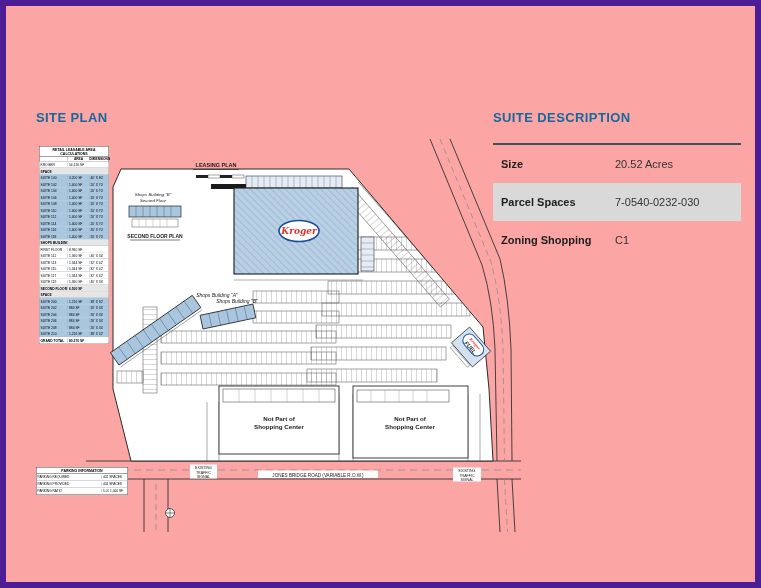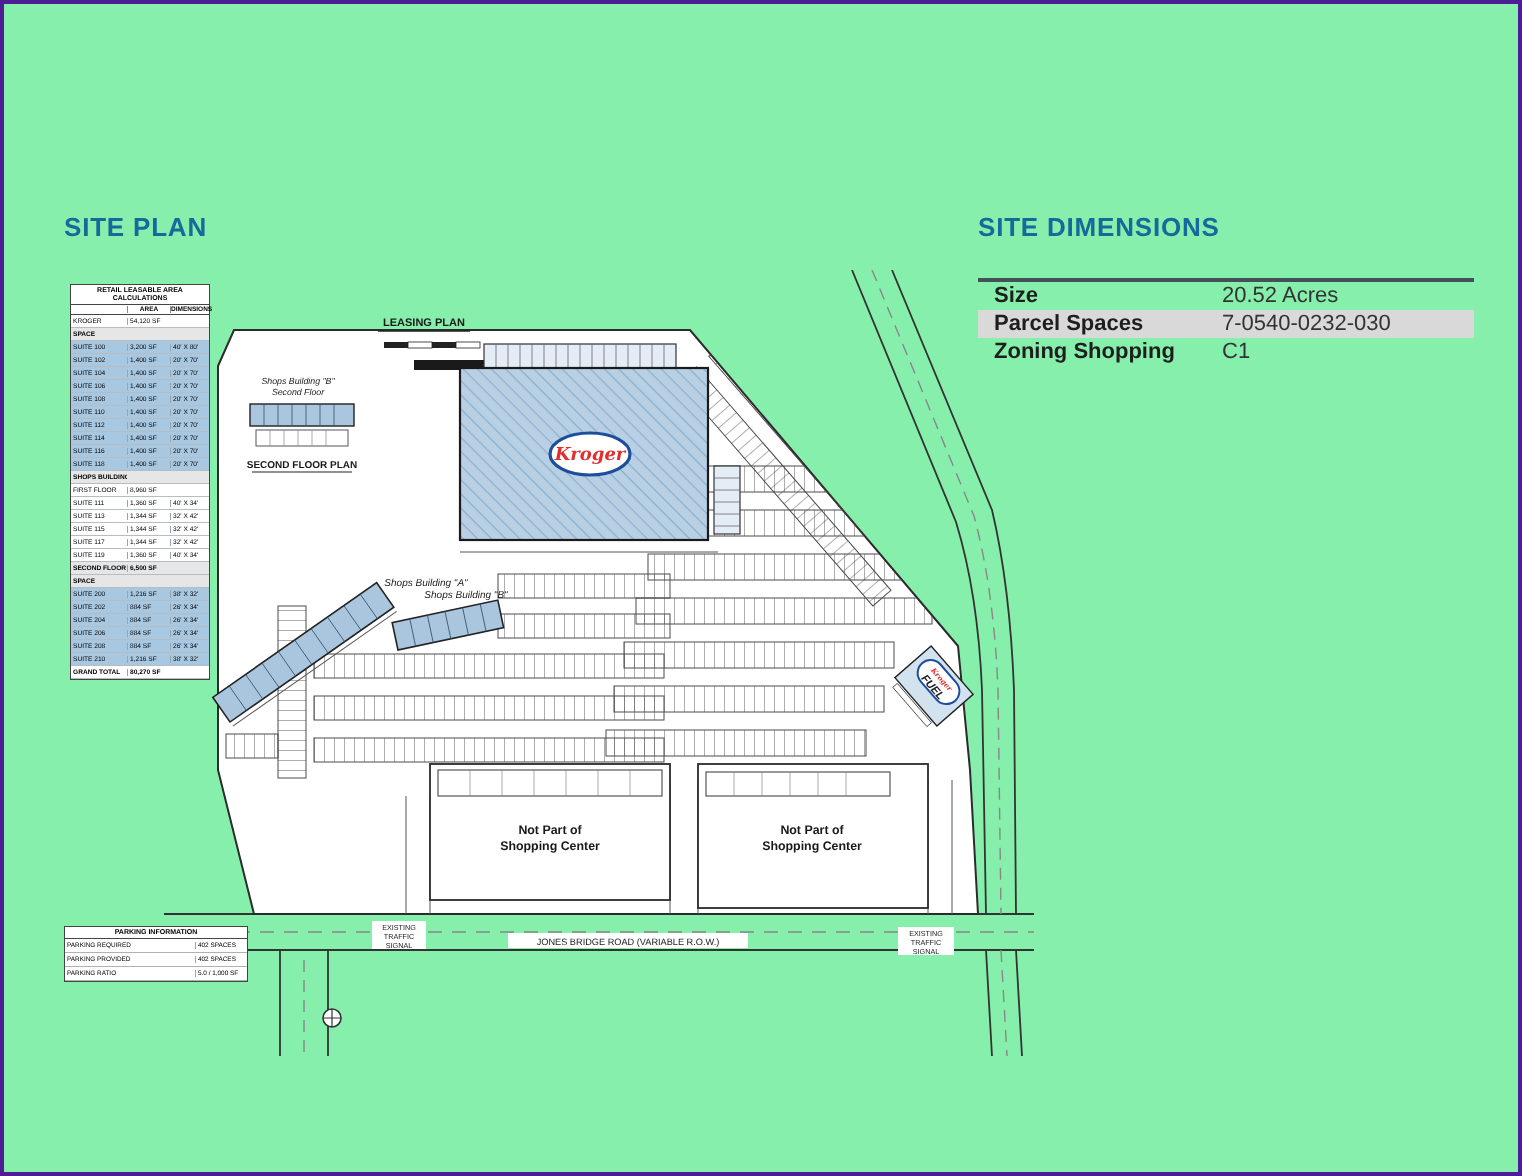--- a/index.html
+++ b/index.html
@@ -1,26 +1,26 @@
 <!DOCTYPE html>
 <html><head>
 <meta charset="utf-8">
 <style>
   * { margin:0; padding:0; box-sizing:border-box; }
   html,body { width:761px; height:588px; }
   body { font-family:"Liberation Sans", sans-serif; background:#fff; position:relative; overflow:hidden; }
-  .page { position:absolute; inset:0; background:#86efac; border:2px solid #4c1d95; }
+  .page { position:absolute; inset:0; background:#fca5a5; border:6px solid #4c1d95; }
 
   .heading { position:absolute; font-size:13px; font-weight:bold; color:#15699b; letter-spacing:.4px; }
   #site-plan-title { left:30px; top:104px; }
   #site-desc-title { left:487px; top:104px; }
 
   
   .sd-table { position:absolute; left:487px; top:137px; width:248px; border-top:2px solid #42505a; }
-  .sd-row { display:flex; height:14px; align-items:center; font-size:11px; color:#222; }
+  .sd-row { display:flex; height:38px; align-items:center; font-size:11px; color:#222; }
   .sd-row:nth-child(even) { background:#d9d9d9; }
   .sd-label { width:122px; padding-left:8px; font-weight:bold; color:#1e1e1e; }
   .sd-value { flex:1; color:#333; }
 
   
   svg.plan { position:absolute; left:25px; top:133px; width:490px; height:395px; }
   svg text { font-family:"Liberation Sans", sans-serif; fill:#1a1a1a; }
   .krogertext { font-family:"DejaVu Serif", serif; font-style:italic; font-weight:bold; fill:#e02f2f; }
 
   
@@ -46,21 +46,21 @@
   .pi-row { display:flex; height:14px; font-size:6.4px; align-items:center; border-bottom:1px solid #aab2ba; }
   .pi-row .c1 { flex:1; padding-left:2px; overflow:hidden; white-space:nowrap; }
   .pi-row .c2 { width:52px; padding-left:2px; border-left:1px solid #9aa4ae; white-space:nowrap; }
 </style>
 </head>
 <body>
 
 <div class="page">
 
   <div class="heading" id="site-plan-title">SITE PLAN</div>
-  <div class="heading" id="site-desc-title">SITE DIMENSIONS</div>
+  <div class="heading" id="site-desc-title">SUITE DESCRIPTION</div>
 
   <div class="sd-table">
       <div class="sd-row">
       <div class="sd-label">Size</div>
       <div class="sd-value">20.52 Acres</div>
     </div>
       <div class="sd-row">
       <div class="sd-label">Parcel Spaces</div>
       <div class="sd-value">7-0540-0232-030</div>
     </div>

